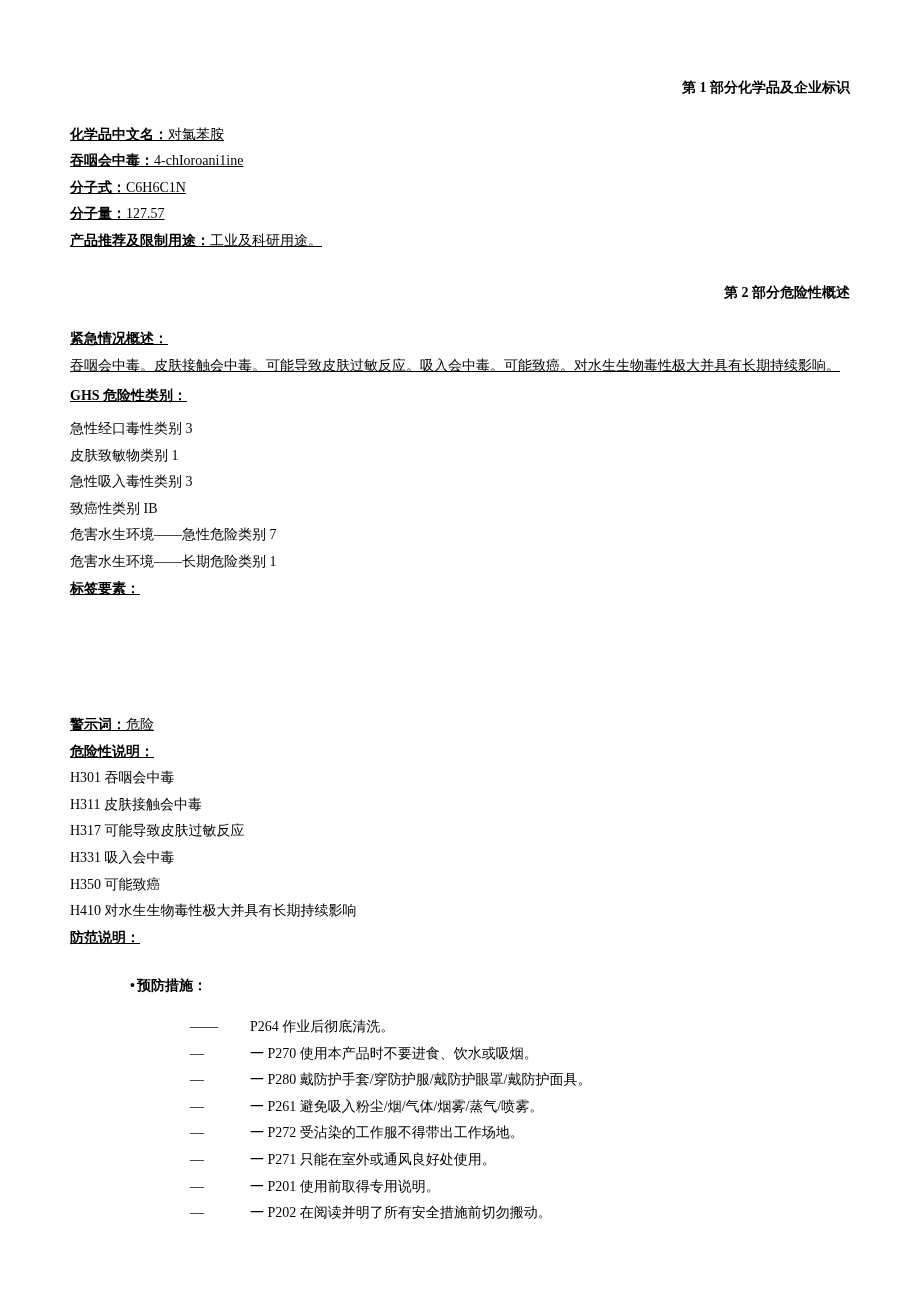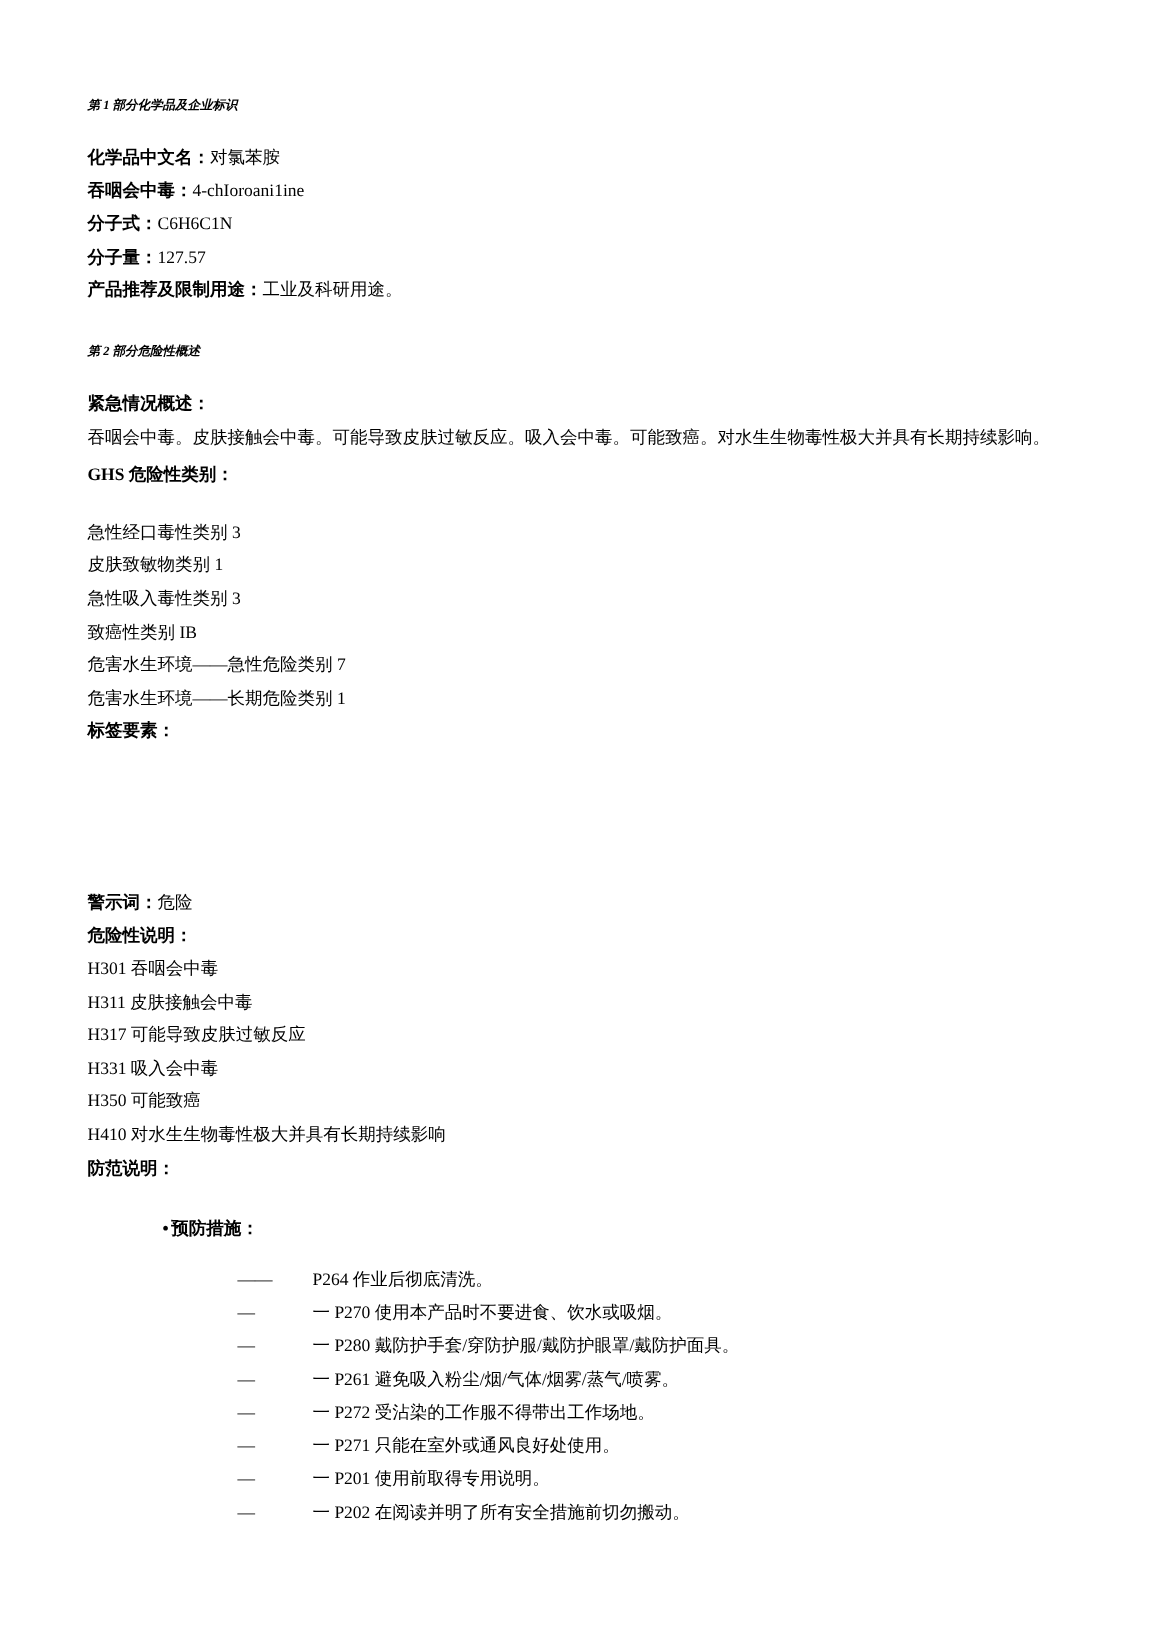--- a/index.html
+++ b/index.html
@@ -11,30 +11,30 @@
       font-family: "SimSun", "宋体", serif;
       font-size: 14px;
       line-height: 1.9;
       color: #000;
       background: #fff;
       width: 920px;
       padding: 75px 70px 40px 70px;
     }
     .section-title {
       font-weight: bold;
-      text-align: left;
+      text-align: right;
       margin-bottom: 20px;
-      font-size: 10px;
-      font-style: italic;
+      font-size: 14px;
     }
     .label {
       font-weight: bold;
     }
     .field-row {
       margin-bottom: 0;
+      text-decoration: underline;
     }
     .section {
       margin-bottom: 25px;
     }
     .indent-1 {
       padding-left: 60px;
       margin-top: 22px;
     }
     .indent-2 {
       padding-left: 120px;
@@ -73,21 +73,21 @@
   </div>
 </div>
 
 <div class="section">
   <div class="section-title">第 2 部分危险性概述</div>
 
   <div class="label field-row">紧急情况概述：</div>
   <div class="field-row">吞咽会中毒。皮肤接触会中毒。可能导致皮肤过敏反应。吸入会中毒。可能致癌。对水生生物毒性极大并具有长期持续影响。</div>
 
   <div class="label field-row" style="margin-top:4px">GHS 危险性类别：</div>
-  <div style="margin-top:19px">
+  <div style="margin-top:6px">
     <div>急性经口毒性类别 3</div>
     <div>皮肤致敏物类别 1</div>
     <div>急性吸入毒性类别 3</div>
     <div>致癌性类别 IB</div>
     <div>危害水生环境——急性危险类别 7</div>
     <div>危害水生环境——长期危险类别 1</div>
   </div>
 
   <div class="label field-row">标签要素：</div>
 

